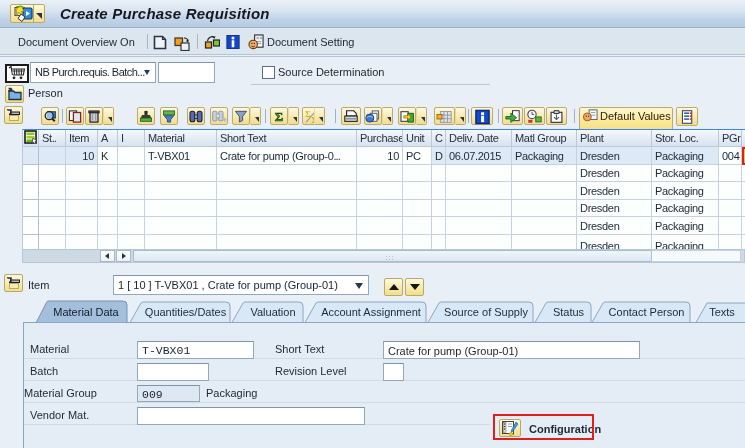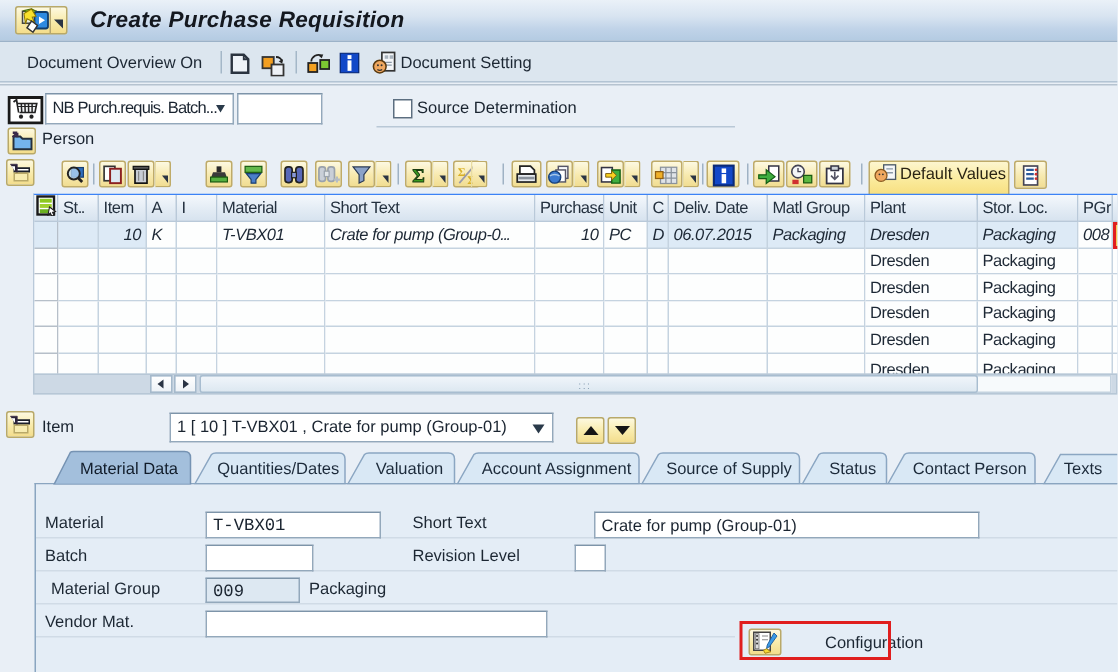--- a/index.html
+++ b/index.html
@@ -32,21 +32,21 @@
 .idd { position:absolute; top:107px; width:11px; height:18px; background:linear-gradient(#fdf9e2,#f7e9ae 55%,#f1dd92); border:1px solid #bfab69; border-left:1px solid #e8dca2; border-radius:0 2px 2px 0; }
 .idd:after { content:""; position:absolute; right:1px; bottom:2px; border-left:4px solid transparent; border-top:5px solid #2a3444; }
 .tsep { position:absolute; top:109px; width:1px; height:14px; background:#9fb2c4; }
 
 #grid { left:22px; top:129px; width:723px; height:121px; overflow:hidden; }
 table.alv { letter-spacing:-0.3px; border-collapse:separate; border-spacing:0; table-layout:fixed; font-size:11px; width:724px;
   border-top:1px solid #3b82f6; border-left:1px solid #b9c9d9; }
 table.alv td { border-right:1px solid #c5d3e0; border-bottom:1px solid #c5d3e0; padding:0 3px; height:17px; white-space:nowrap; overflow:hidden; color:#1d2835; }
 table.alv tr.hdr td { background:linear-gradient(#f4f8fc,#e2ebf4 60%,#d7e3ef); border-right:1px solid #b9c9d9; border-bottom:1px solid #b9c9d9; height:16px; color:#24313f; }
 table.alv td.sel { background:repeating-linear-gradient(0deg,#ebedf0 0 2px,#dfe3e8 2px 4px); border-right:1px solid #b6bfc9; border-bottom:1px solid #b6bfc9; }
-table.alv tr.r1 td { background:#ddeaf6;font-style:italic; } table.alv tr.r1 td.wh { background:#fdfefe; }
+table.alv tr.r1 td { background:#ddeaf6; } table.alv tr.r1 td.wh { background:#fdfefe; }
 table.alv tr.rw td { background:#fdfefe; }
 table.alv td.num { text-align:right; }
 tr.h18 td { height:18px; } tr.h17 td { height:17px; }
 
 .sbtn { position:absolute; top:250px; width:15px; height:12px; background:linear-gradient(#ffffff,#edf2f7); border:1px solid #a5b9cb; }
 .arr { position:absolute; width:0; height:0; }
 
 .updown { position:absolute; top:278px; width:19px; height:18px; }
 
 #tabstrip { left:0px; top:298px; width:745px; height:25px; }
@@ -326,21 +326,21 @@
           <td class="wh"></td>
           <td class="wh">T-VBX01</td>
           <td class="wh">Crate for pump (Group-0<span style="letter-spacing:-1px">...</span></td>
           <td class="num wh">10</td>
           <td class="wh">PC</td>
           <td>D</td>
           <td>06.07.2015</td>
           <td>Packaging</td>
           <td>Dresden</td>
           <td>Packaging</td>
-          <td class="wh">008</td>
+          <td class="wh">004</td>
           <td style="padding:0;background:#f8c850;border-left:2px solid #e01e1e;border-top:2px solid #e01e1e;border-bottom:2px solid #e01e1e;"></td>
 </tr>
 <tr class="rw h17">
           <td class="sel"></td>
           <td></td>
           <td></td>
           <td></td>
           <td></td>
           <td></td>
           <td></td>
@@ -488,30 +488,30 @@
 <div class="fline" style="left:24px;top:358px;width:721px;"></div>
 <div class="fline" style="left:24px;top:380px;width:721px;"></div>
 <div class="fline" style="left:24px;top:402px;width:721px;"></div>
 <div class="fline" style="left:24px;top:424px;width:466px;"></div>
 
 <div class="flabel" style="left:30px;top:343px;">Material</div>
 <div class="field" style="left:137px;top:341px;width:117px;height:18px;">
     <span class="mono" style="position:absolute;left:4px;top:2px;">T-VBX01</span>
   </div>
 <div class="flabel" style="left:275px;top:343px;">Short Text</div>
-<div class="field" style="left:396px;top:341px;width:257px;height:18px;">
+<div class="field" style="left:383px;top:341px;width:257px;height:18px;">
     <span style="position:absolute;left:4px;top:3px;">Crate for pump (Group-01)</span>
   </div>
 
 <div class="flabel" style="left:30px;top:365px;">Batch</div>
 <div class="field" style="left:137px;top:363px;width:72px;height:18px;"></div>
 <div class="flabel" style="left:275px;top:365px;">Revision Level</div>
 <div class="field" style="left:383px;top:363px;width:21px;height:18px;"></div>
 
-<div class="flabel" style="left:34px;top:387px;">Material Group</div>
+<div class="flabel" style="left:24px;top:387px;">Material Group</div>
 <div class="field" style="left:137px;top:385px;width:63px;height:17px;background:#dde8f2;">
     <span class="mono" style="position:absolute;left:4px;top:2px;">009</span>
   </div>
 <div class="flabel" style="left:206px;top:387px;">Packaging</div>
 
 <div class="flabel" style="left:30px;top:409px;">Vendor Mat.</div>
 <div class="field" style="left:137px;top:407px;width:228px;height:18px;"></div>
 
 <div class="abs ybtn" style="left:499px;top:419px;width:22px;height:18px;">
   <svg width="18" height="16" viewBox="0 0 18 16" style="position:absolute;left:1px;top:0px">
@@ -519,14 +519,14 @@
     <rect x="2.5" y="2.5" width="2.5" height="10" fill="#ddd" stroke="#666" stroke-width="0.5"></rect>
     <circle cx="3.7" cy="4" r="0.7" fill="#333"></circle>
       <circle cx="3.7" cy="6.5" r="0.7" fill="#333"></circle>
       <circle cx="3.7" cy="9" r="0.7" fill="#333"></circle>
     <line x1="7" y1="4" x2="11" y2="4" stroke="#888" stroke-width="0.8"></line>
       <line x1="7" y1="6.5" x2="11" y2="6.5" stroke="#888" stroke-width="0.8"></line>
     <polygon points="15,2 17,4 12,11 10,12.5 10.5,10 z" fill="#3a9ae8" stroke="#1a5a9a" stroke-width="0.6"></polygon>
     <polygon points="10,12.5 13,14.5 9,15.5 8,13.5" fill="#f8d835" stroke="#a08010" stroke-width="0.6"></polygon>
   </svg>
 </div>
-<div class="flabel" style="left:550px;top:423px;">Configuration</div>
+<div class="flabel" style="left:529px;top:423px;font-weight:bold;">Configuration</div>
 <div id="redrect" class="abs"></div>
 
 </body></html>

